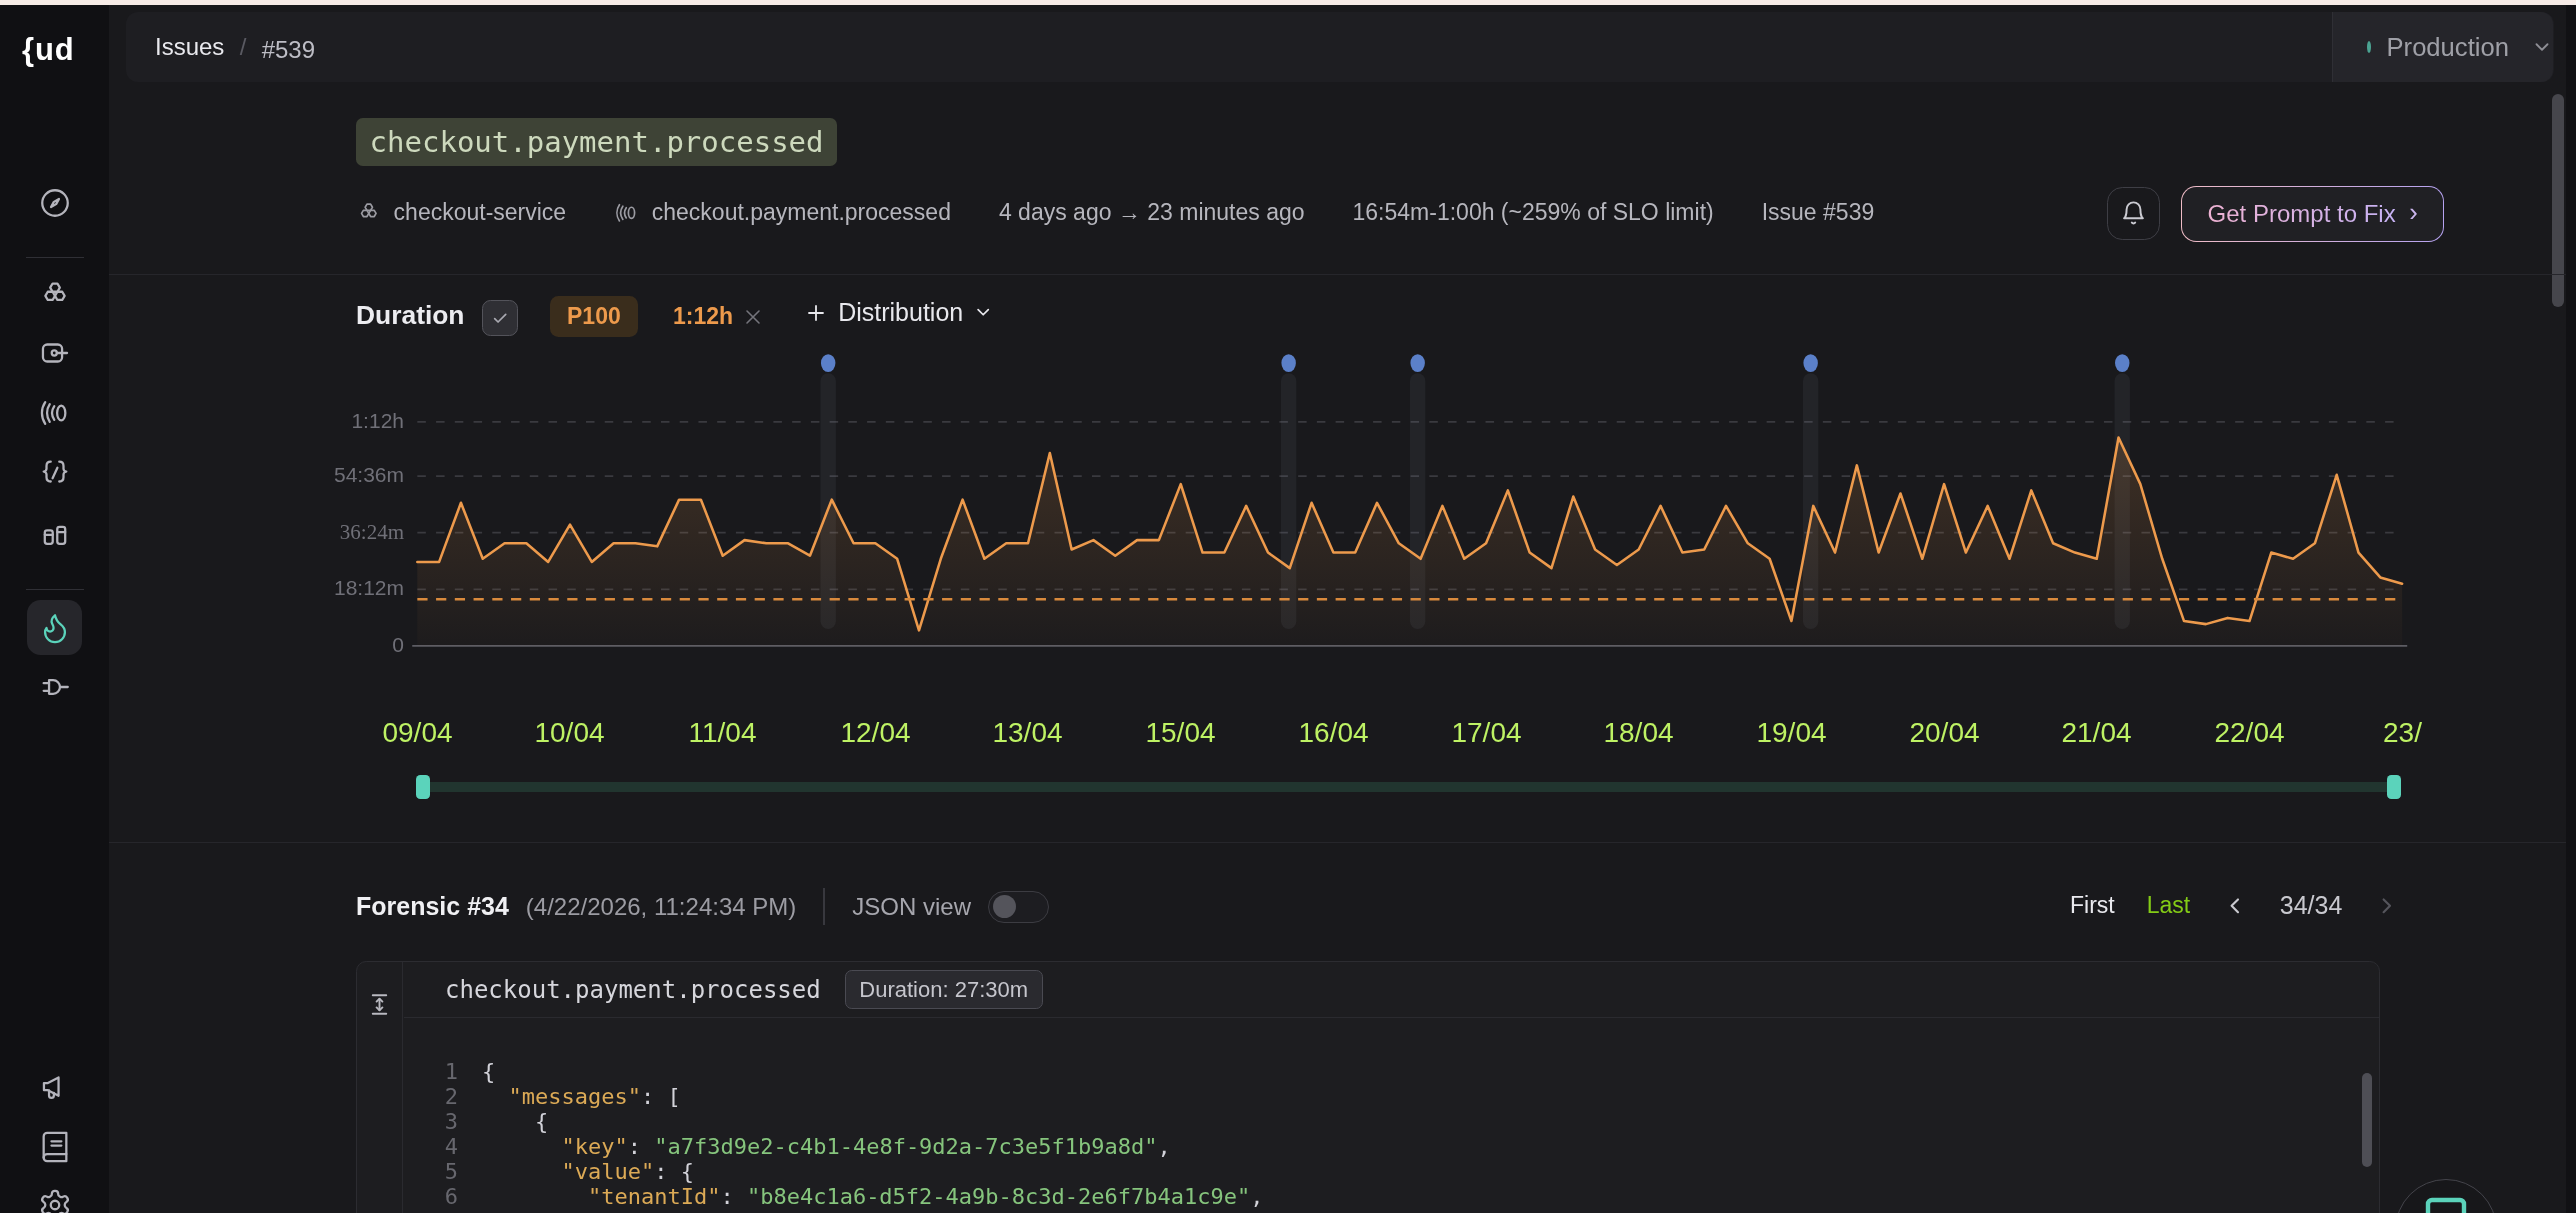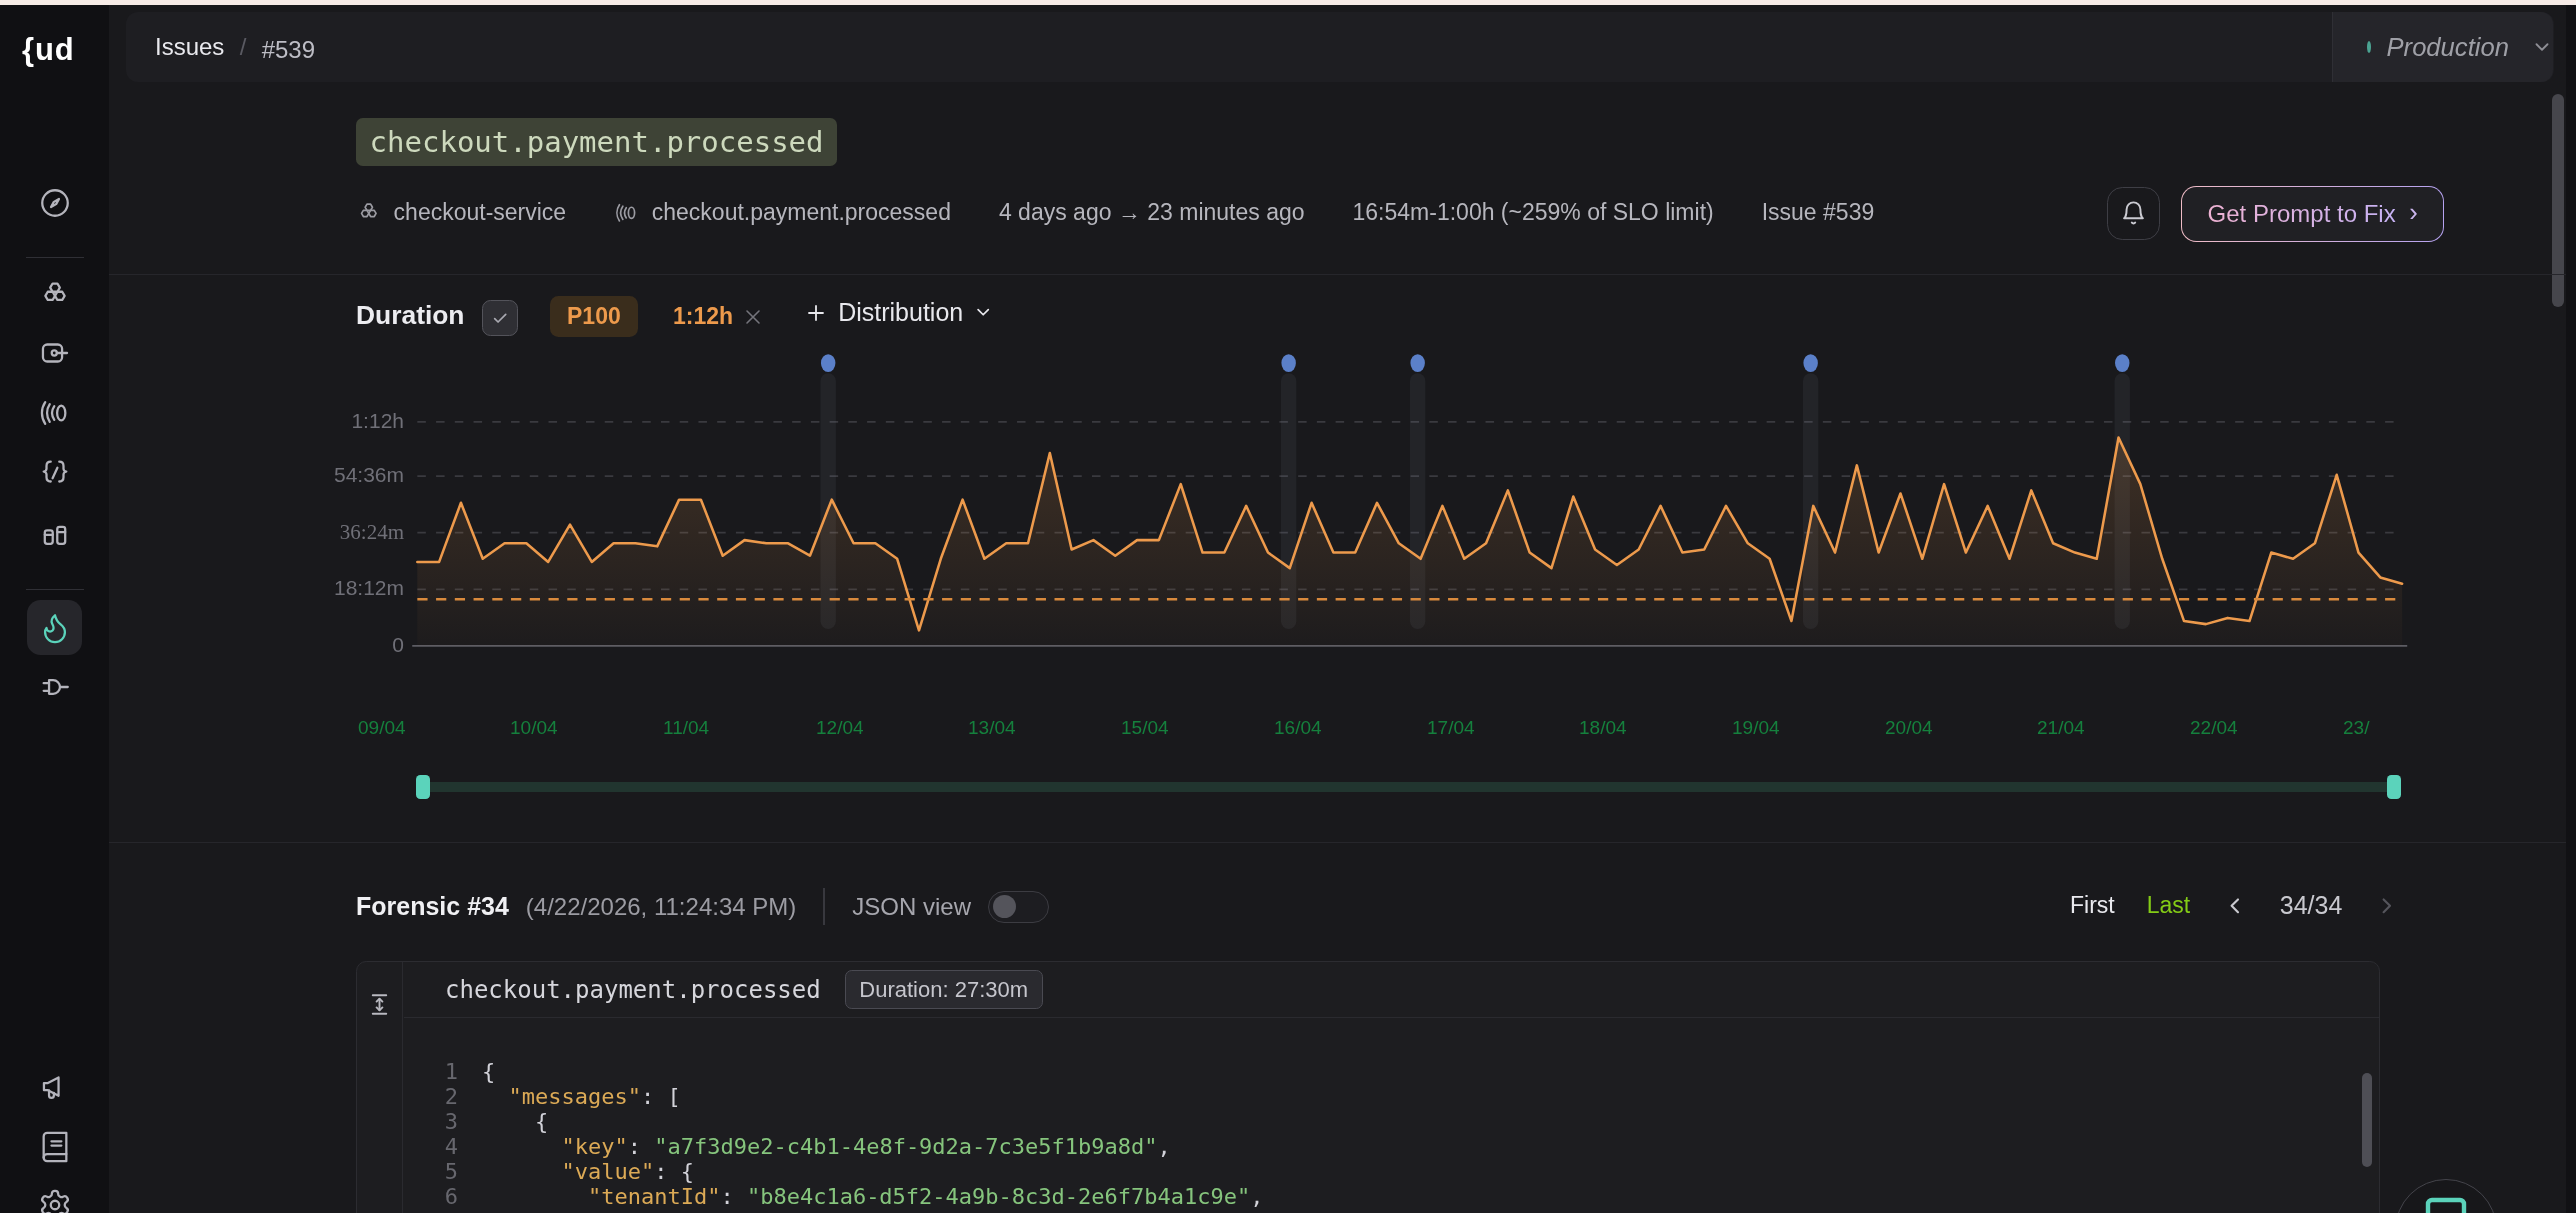--- a/index.html
+++ b/index.html
@@ -14,21 +14,21 @@
     color:#b4b4bc; border-radius:13.6px; }
   .snav-item.active { background:#26262b; color:#5BD3BB; }
   .snav-div { position:absolute; left:25.6px; width:58px; height:0.9px; background:#2f2f35; }
   
   .main { position:absolute; left:109px; top:5.1px; width:2457px; height:1208px; background:#19191c; }
   .edge-gutter { position:absolute; left:2566px; top:5.1px; width:10.2px; height:1208px; background:#111114; }
   .topbar { position:absolute; left:126px; top:12px; width:2428px; height:70px; background:#1e1e22; border-radius:12px; }
   .crumbs { position:absolute; left:29px; top:0; height:70px; display:flex; align-items:center; gap:15.3px; font-size:24px; }
   .crumb-a { color:#e9e9ee; } .crumb-sep { color:#5a5a62; } .crumb-b { color:#bdbdc5;margin-top:6px; }
   .envseg { position:absolute; left:2206px; top:0; width:221px; height:70px; background:#25252a; border-left:0.9px solid #2f2f35;
-    border-radius:0 12px 12px 0; display:flex; align-items:center; gap:15.3px; padding-left:34px; color:#9fa0a7; font-size:25.6px;font-style:italic; }
+    border-radius:0 12px 12px 0; display:flex; align-items:center; gap:15.3px; padding-left:34px; color:#9fa0a7; font-size:25.6px; }
   .envdot { width:12.8px; height:12.8px; border-radius:50%; }
   .scroll-thumb { position:absolute; border-radius:6px; background:#46464c; }
   
   .title-row { position:absolute; left:356px; top:118px; display:flex; align-items:center; gap:13.6px; }
   .title-code { font-family:"DejaVu Sans Mono", monospace; font-size:29px; color:#cdd9bd; background:#3e4336;
     padding:6.8px 13.6px; border-radius:6.8px; }
   .title-rest { font-size:34px; font-weight:700; color:#f2f2f5; letter-spacing:0.2px; }
   .meta-row { position:absolute; left:356px; top:199px; display:flex; align-items:center; gap:48px; }
   .meta-item { display:flex; align-items:center; gap:12px; color:#b6b6bd; font-size:23px; }
   .bell-btn { position:absolute; left:2107px; top:187px; width:53px; height:53px; border:1.3px solid #3e3e45;
@@ -44,21 +44,21 @@
   .chart-metric { position:absolute; left:356px; top:300px; color:#ececf0; font-size:26.4px; font-weight:600; }
   .chk { position:absolute; left:482px; top:300px; width:36px; height:36px; border-radius:8.5px; background:#2f2f34;
     border:1.3px solid #53535a; display:flex; align-items:center; justify-content:center; color:#a9a9b1; }
   .p100 { position:absolute; left:550px; top:296px; padding:6.8px 17px; border-radius:8.5px; background:#3a2d1c;
     color:#ED9A4C; font-size:23px; font-weight:600; }
   .pval { position:absolute; left:673px; top:303px; color:#ED9A4C; font-size:23px; font-weight:600; }
   .xclose { position:absolute; left:736px; top:300px; width:34px; height:34px; color:#74747b;
     display:flex; align-items:center; justify-content:center; }
   .adddist { position:absolute; left:804px; top:298px; display:flex; align-items:center; gap:10.2px; color:#e8e8ed; font-size:25px; }
   .ylab { position:absolute; width:102px; text-align:right; color:#707078; font-size:21px; }
-  .xlab { position:absolute; width:119px; color:#15803d; font-size:19px; }
+  .xlab { position:absolute; width:119px; text-align:center; color:#bef264; font-size:28px; }
   
   .slider-track { position:absolute; left:421px; top:782px; width:1978px; height:10.2px; border-radius:5.1px; background:#21352f; }
   .slider-handle { position:absolute; top:775px; width:13.6px; height:24px; border-radius:4.3px; background:#5BD3BB; }
   
   .forensic-row { position:absolute; left:356px; top:888px; display:flex; align-items:center; gap:17px; }
   .f-title { color:#f0f0f3; font-size:25px; font-weight:600; }
   .f-date { color:#9c9ca3; font-size:24px; }
   .vdiv { width:1.7px; height:37px; background:#38383e; margin:0 10.2px; }
   .f-json { color:#a6a6ad; font-size:24px; }
   .toggle { position:relative; width:61px; height:32px; border-radius:16px; border:1.3px solid #3c3c42; background:#1d1d21; }

